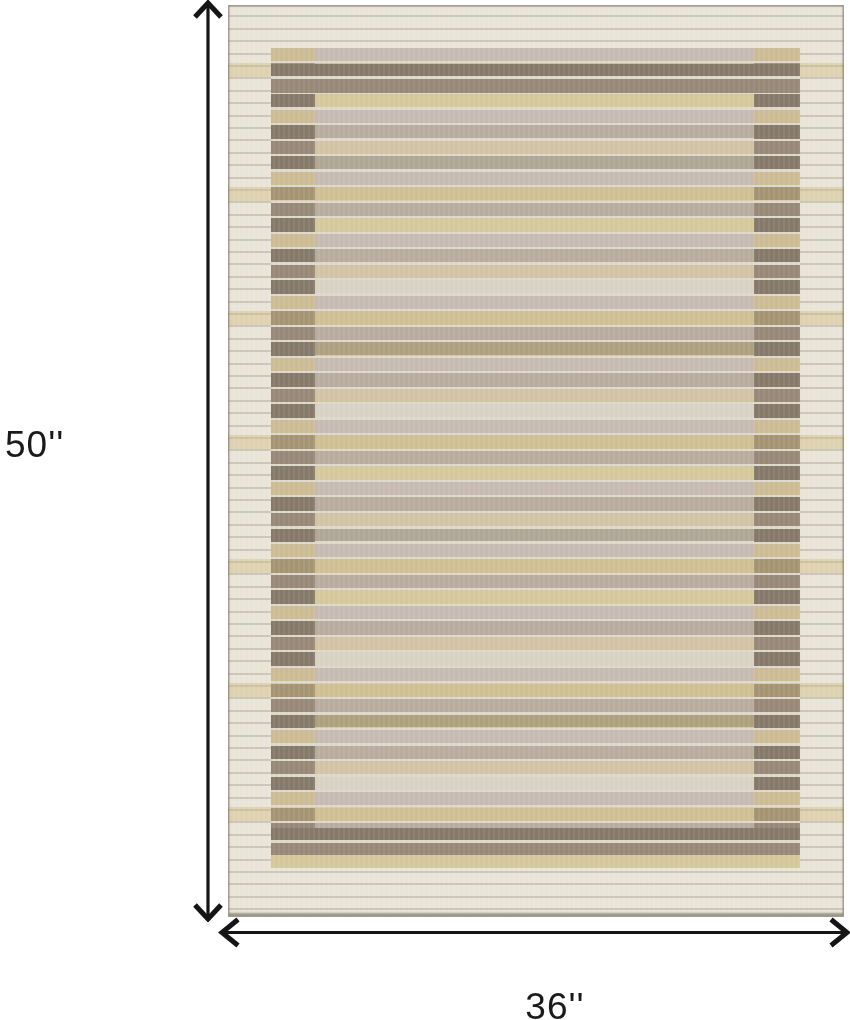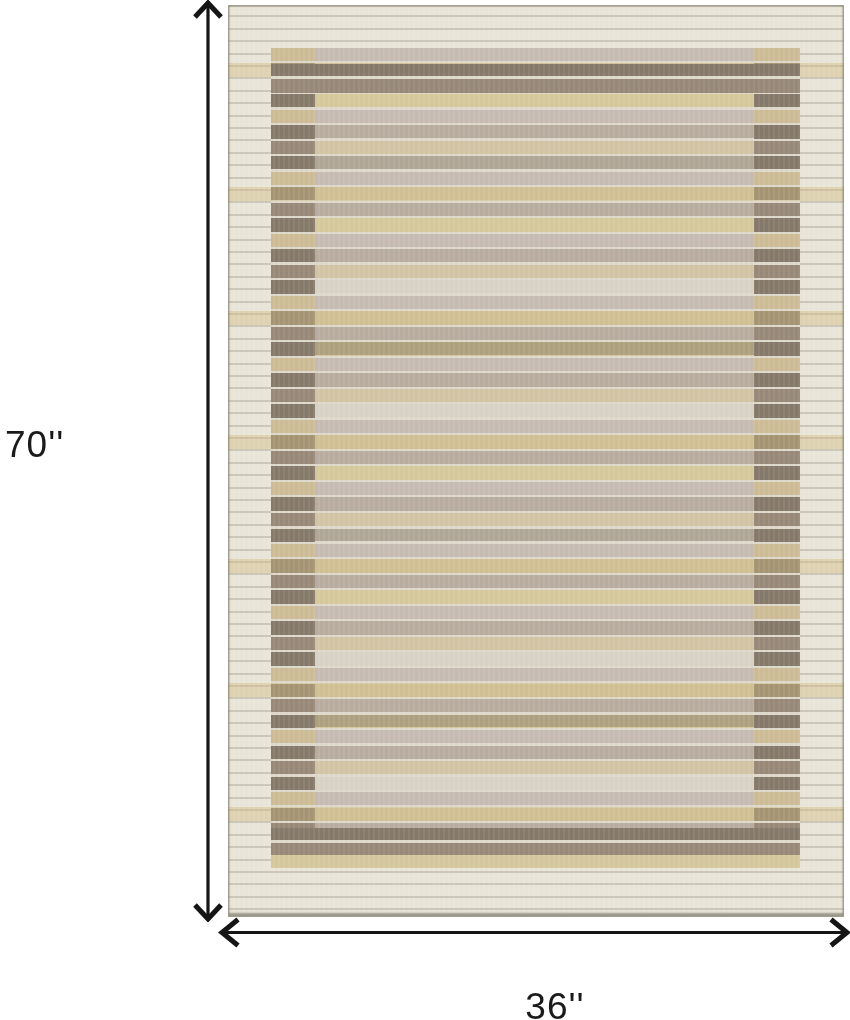--- a/index.html
+++ b/index.html
@@ -130,16 +130,16 @@
     <polyline points="5,17 18,3 31,17"></polyline>
     <polyline points="5,905 18,919 31,905"></polyline>
   </svg>
 
   <svg id="arrow-h" class="dim-arrow" width="634" height="36" viewBox="0 0 634 36">
     <line x1="9" y1="17.5" x2="628" y2="17.5"></line>
     <polyline points="22,4.5 6,17.5 22,30.5"></polyline>
     <polyline points="615,4.5 631,17.5 615,30.5"></polyline>
   </svg>
 
-  <div class="dim-label dim-label-height">70''</div>
+  <div class="dim-label dim-label-height">50''</div>
   <div class="dim-label dim-label-width">36''</div>
 
 </div>
 
 </body></html>

